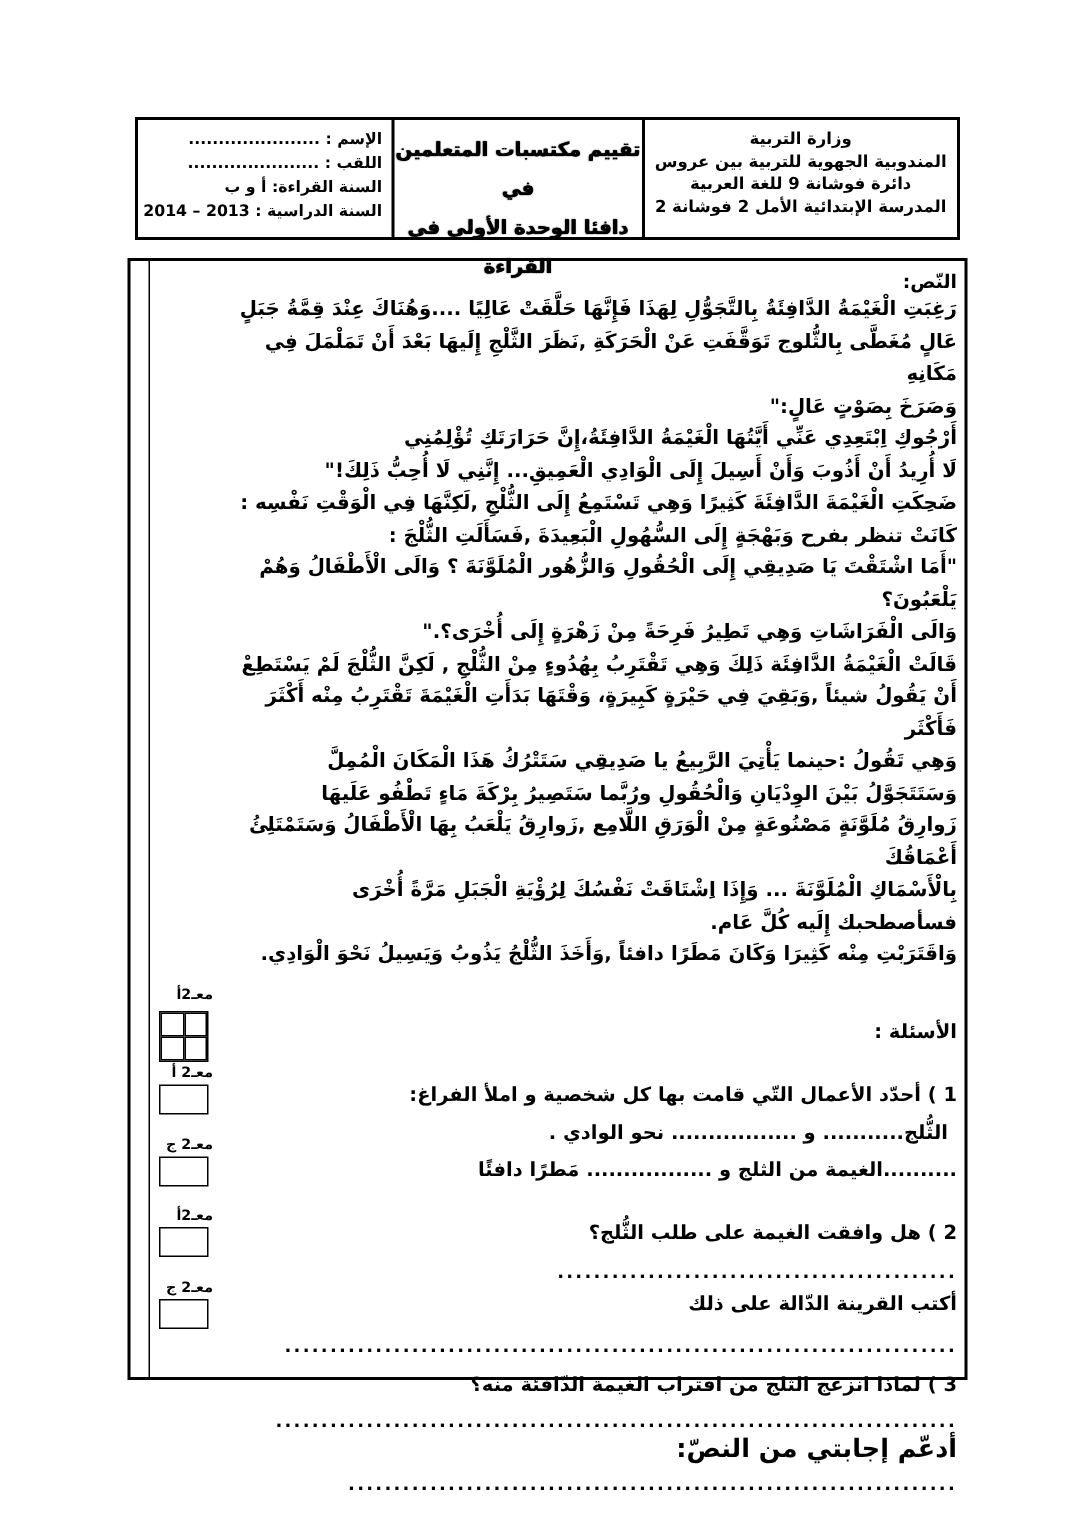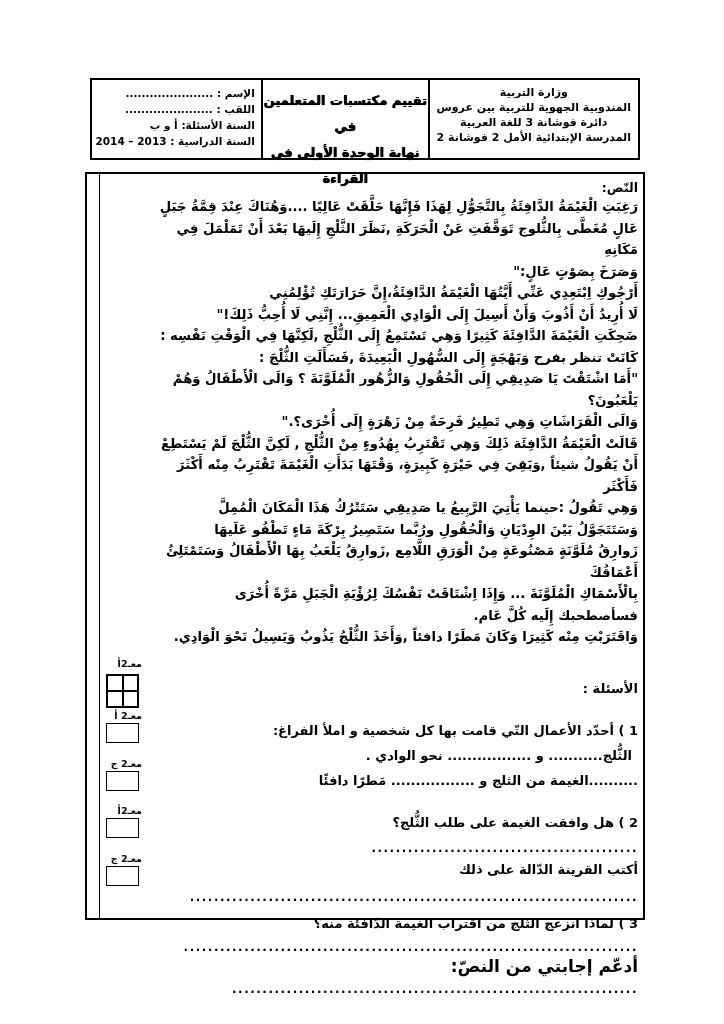--- a/index.html
+++ b/index.html
@@ -50,31 +50,31 @@
 </style>
 </head>
 <body>
 
 <div class="page">
 
   <div class="header-table">
     <div class="hcell cell-institution">
       <div>وزارة التربية</div>
       <div>المندوبية الجهوية للتربية بين عروس</div>
-      <div>دائرة فوشانة 3 للغة العربية</div>
+      <div>دائرة فوشانة 9 للغة العربية</div>
       <div>المدرسة الإبتدائية الأمل 2 فوشانة 2</div>
     </div>
     <div class="hcell cell-title">
       <div>تقييم مكتسبات المتعلمين في</div>
-      <div>نهاية الوحدة الأولى في القراءة</div>
+      <div>دافئا الوحدة الأولى في القراءة</div>
     </div>
     <div class="hcell cell-student">
       <div>الإسم : ......................</div>
       <div>اللقب : ......................</div>
-      <div>السنة الأسئلة: أ و ب</div>
+      <div>السنة القراءة: أ و ب</div>
       <div>السنة الدراسية : 2013 – 2014</div>
     </div>
   </div>
 
   <div class="main-box">
     <div class="text-area">
       <div class="nass">النّص:</div>
       <div class="story">
         <p>رَغِبَتِ الْغَيْمَةُ الدَّافِئَةُ بِالتَّجَوُّلِ لِهَذَا فَإِنَّهَا حَلَّقَتْ عَالِيًا ....وَهُنَاكَ عِنْدَ قِمَّةُ جَبَلٍ</p>
         <p>عَالٍ مُغَطَّى بِالثُّلوج تَوَقَّفَتِ عَنْ الْحَرَكَةِ ,نَظَرَ الثَّلْجِ إِلَيهَا بَعْدَ أَنْ تَمَلْمَلَ فِي مَكَانِهِ</p>

